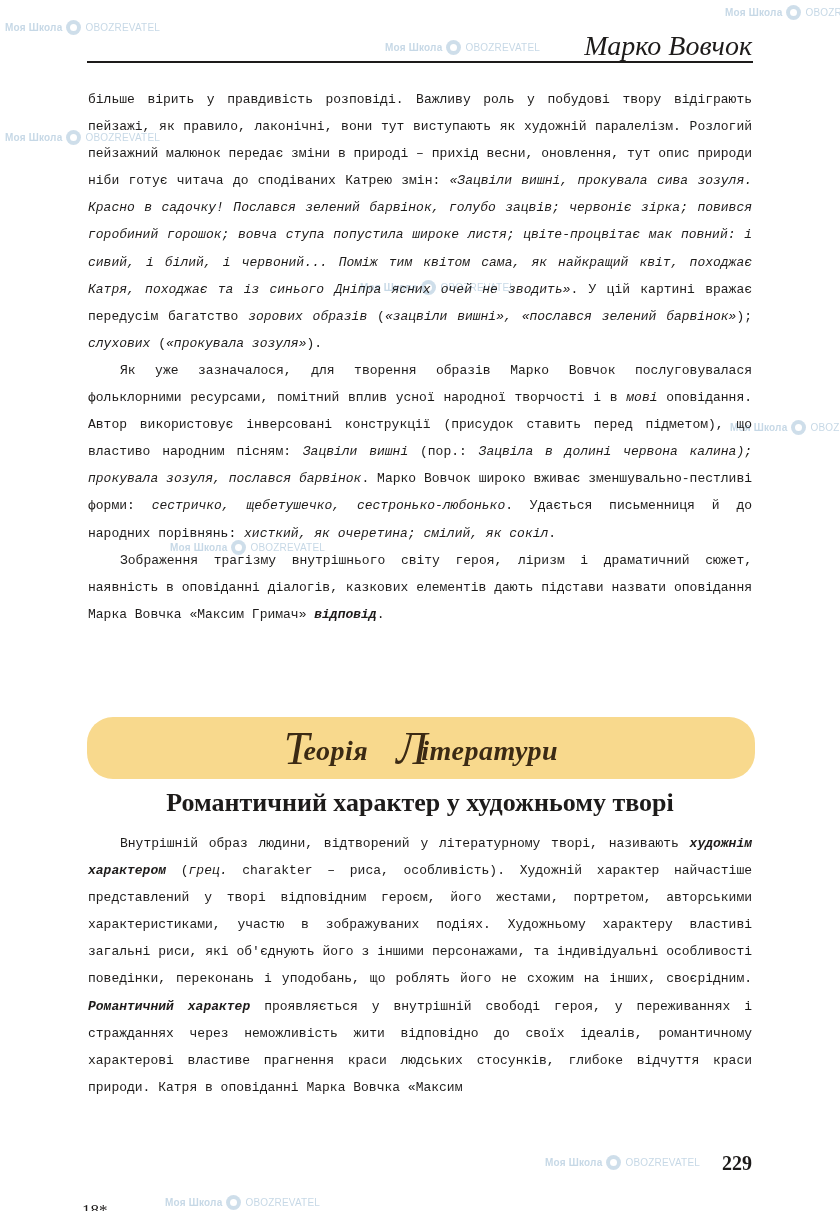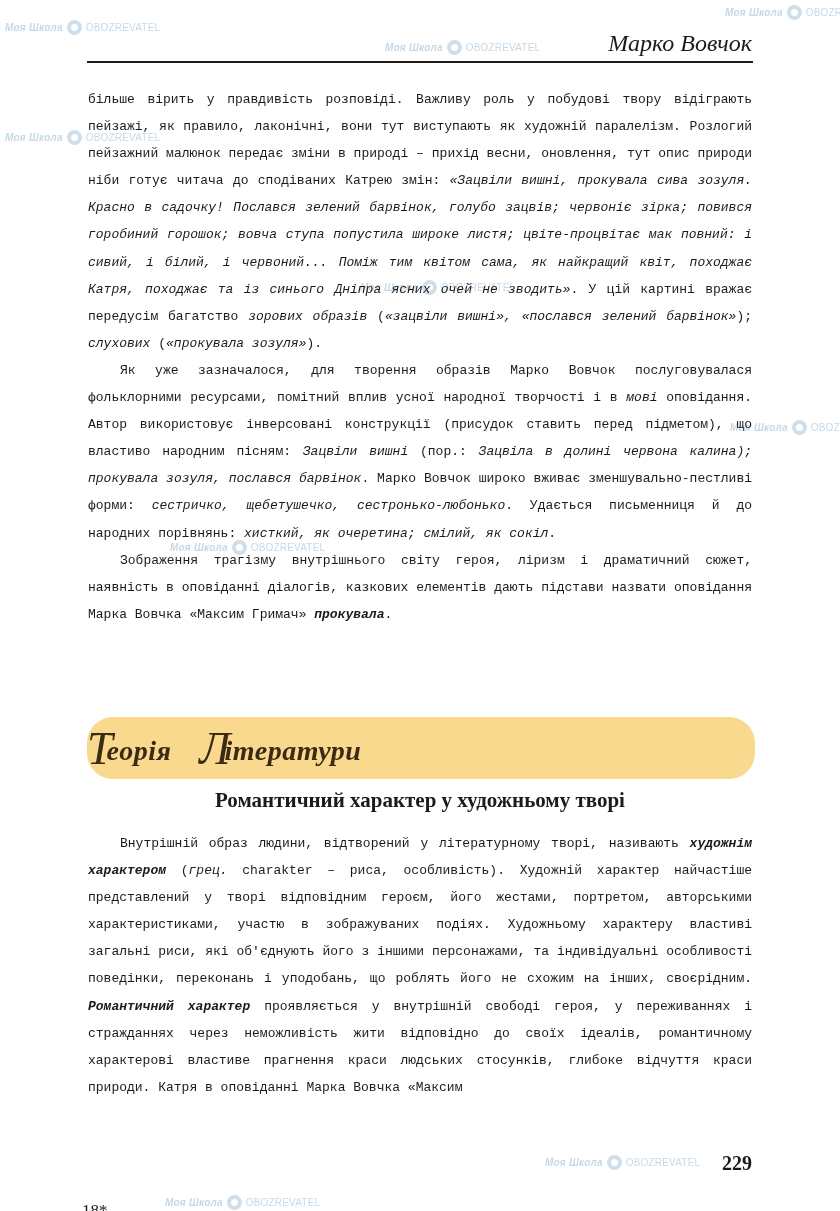--- a/index.html
+++ b/index.html
@@ -5,62 +5,62 @@
   html, body { margin:0; padding:0; }
   body {
     width:840px; height:1211px; background:#ffffff; position:relative; overflow:hidden;
     font-family:"Liberation Serif", "DejaVu Serif", serif; color:#1d1b1a;
   }
   .watermark {
     position:absolute; font-family:"Liberation Sans", sans-serif; font-size:10px;
     color:#b9cfe0; white-space:nowrap; letter-spacing:0.2px; pointer-events:none;
     display:flex; align-items:center; gap:4px; opacity:0.8;
   }
-  .watermark .wm-brand { font-style:italic; font-weight:bold; }
+  .watermark .wm-brand { font-weight:bold; }
   .watermark .wm-logo {
     display:inline-block; width:15px; height:15px; border-radius:50%;
     background:#c3d6e6; position:relative;
   }
   .watermark .wm-logo::after {
     content:""; position:absolute; left:4px; top:4px; width:7px; height:7px;
     border-radius:50%; background:#ffffff;
   }
   .running-head {
-    position:absolute; right:88px; top:30px; font-style:italic; font-size:24px;
+    position:absolute; right:88px; top:30px; font-style:italic; font-size:28px;
     color:#1d1b1a;
   }
   .head-rule {
     position:absolute; left:87px; top:61px; width:666px; height:2px; background:#1d1b1a;
   }
   .page-body {
     position:absolute; left:88px; top:86px; width:664px;
     font-family:Liberation Mono, monospace; font-size:13px; line-height:27.1px;
     text-align:justify; hyphens:manual;
   }
   .page-body p { margin:0; text-indent:0; }
   .page-body p.indent { text-indent:32px; }
   .page-body .it { font-style:italic; }
   .page-body .bi { font-style:italic; font-weight:bold; }
   .banner {
     position:absolute; left:87px; top:717px; width:668px; height:62px;
     background:#f8d98d;
-    display:flex; align-items:center; justify-content:flex-start;border-radius:26px;
+    display:flex; align-items:center; justify-content:center;border-radius:26px;
   }
   .banner-title {
     font-family:"Liberation Serif", serif; font-style:italic; font-weight:bold;
     font-size:28px; color:#3b2a14; letter-spacing:0.5px;
   }
   .banner-title .cap {
     font-size:46px; font-weight:normal; font-style:italic; vertical-align:-4px;
     margin-right:-2px; letter-spacing:-4px;
   }
   .banner-title .gap { display:inline-block; width:28px; }
   .section-title {
     position:absolute; left:88px; top:788px; width:664px; text-align:center;
-    font-family:"Liberation Serif", serif; font-weight:bold; font-size:21px; color:#1d1b1a;
+    font-family:"Liberation Serif", serif; font-weight:bold; font-size:26px; color:#1d1b1a;
   }
   .page-body2 { top:830px; }
   .footer-sig {
     position:absolute; left:82px; top:1153px; font-size:17px; font-family:"Liberation Serif", serif;margin-top:48px;
   }
   .page-number {
     position:absolute; right:88px; top:1152px; font-size:20px; font-weight:bold;
     font-family:"Liberation Serif", serif;
   }
 </style>
@@ -112,21 +112,21 @@
     <span class="wm-logo"></span>
     <span>OBOZREVATEL</span>
   </div>
 
 <div class="running-head">Марко Вовчок</div>
 <div class="head-rule"></div>
 
 <div class="page-body">
   <p><span>більше вірить у правдивість розповіді. Важливу роль у побудові тво­ру відіграють пейзажі, як правило, лаконічні, вони тут виступають як художній паралелізм. Розлогий пейзажний малюнок передає зміни в природі – прихід весни, оновлення, тут опис природи ніби готує чи­тача до сподіваних Катрею змін: </span><span class="it">«Зацвіли вишні, прокувала сива зозу­ля. Красно в садочку! Послався зелений барвінок, голубо зацвів; червоніє зірка; повився горобиний горошок; вовча ступа попустила широке лис­тя; цвіте-процвітає мак повний: і сивий, і білий, і червоний... Поміж тим квітом сама, як найкращий квіт, походжає Катря, походжає та із синього Дніпра ясних очей не зводить»</span><span>. У цій картині вражає пере­дусім багатство </span><span class="it">зорових образів</span><span> (</span><span class="it">«зацвіли вишні», «послався зелений барвінок»</span><span>); </span><span class="it">слухових</span><span> (</span><span class="it">«прокувала зозуля»</span><span>).</span></p>
   <p class="indent"><span>Як уже зазначалося, для творення образів Марко Вовчок послу­говувалася фольклорними ресурсами, помітний вплив усної народ­ної творчості і в </span><span class="it">мові</span><span> оповідання. Автор використовує інверсовані конструкції (присудок ставить перед підметом), що властиво на­родним пісням: </span><span class="it">Зацвіли вишні</span><span> (пор.: </span><span class="it">Зацвіла в долині червона кали­на); прокувала зозуля, послався барвінок</span><span>. Марко Вовчок широко вживає зменшувально-пестливі форми: </span><span class="it">сестричко, щебетушечко, сестронько-любонько</span><span>. Удається письменниця й до народних порів­нянь: </span><span class="it">хисткий, як очеретина; смілий, як сокіл</span><span>.</span></p>
-  <p class="indent"><span>Зображення трагізму внутрішнього світу героя, ліризм і драма­тичний сюжет, наявність в оповіданні діалогів, казкових елементів дають підстави назвати оповідання Марка Вовчка «Максим Гри­мач» </span><span class="bi">прокувала</span><span>.</span></p>
+  <p class="indent"><span>Зображення трагізму внутрішнього світу героя, ліризм і драма­тичний сюжет, наявність в оповіданні діалогів, казкових елементів дають підстави назвати оповідання Марка Вовчка «Максим Гри­мач» </span><span class="bi">відповід</span><span>.</span></p>
 </div>
 
 <div class="banner">
   <div class="banner-title"><span class="cap">Т</span><span>еорія</span><span class="gap"></span><span class="cap">Л</span><span>ітератури</span></div>
 </div>
 
 <div class="section-title">Романтичний характер у художньому творі</div>
 
 <div class="page-body page-body2">
   <p class="indent"><span>Внутрішній образ людини, відтворений у літературному творі, на­зивають </span><span class="bi">художнім характером</span><span> (</span><span class="it">грец.</span><span> charakter – риса, особли­вість). Художній характер найчастіше представлений у творі відповід­ним героєм, його жестами, портретом, авторськими характеристиками, участю в зображуваних подіях. Художньому характеру властиві загальні риси, які об'єднують його з іншими персонажами, та індиві­дуальні особливості поведінки, переконань і уподобань, що роблять його не схожим на інших, своєрідним. </span><span class="bi">Романтичний характер</span><span> про­являється у внутрішній свободі героя, у переживаннях і стражданнях через неможливість жити відповідно до своїх ідеалів, романтичному характерові властиве прагнення краси людських стосунків, глибоке відчуття краси природи. Катря в оповіданні Марка Вовчка «Максим</span></p>

